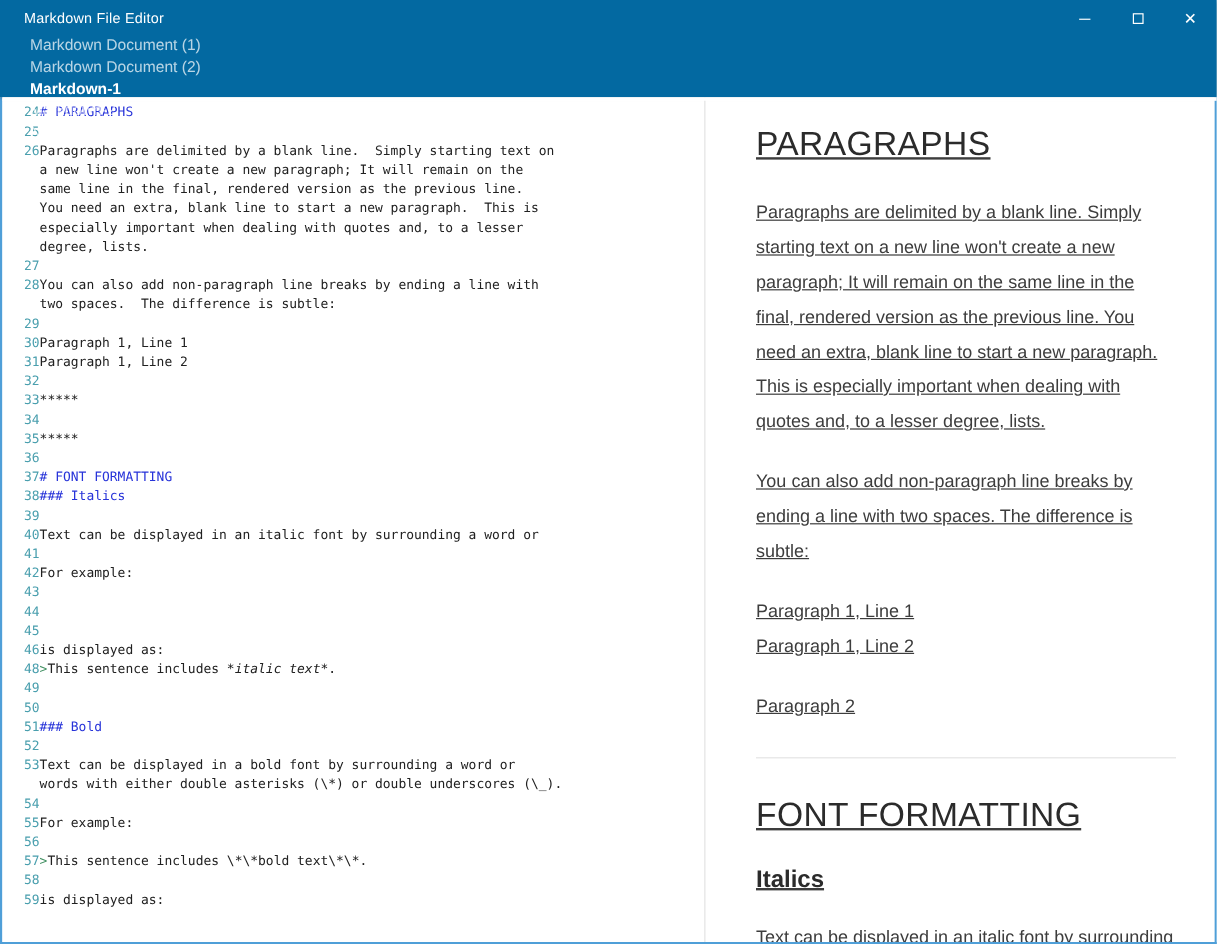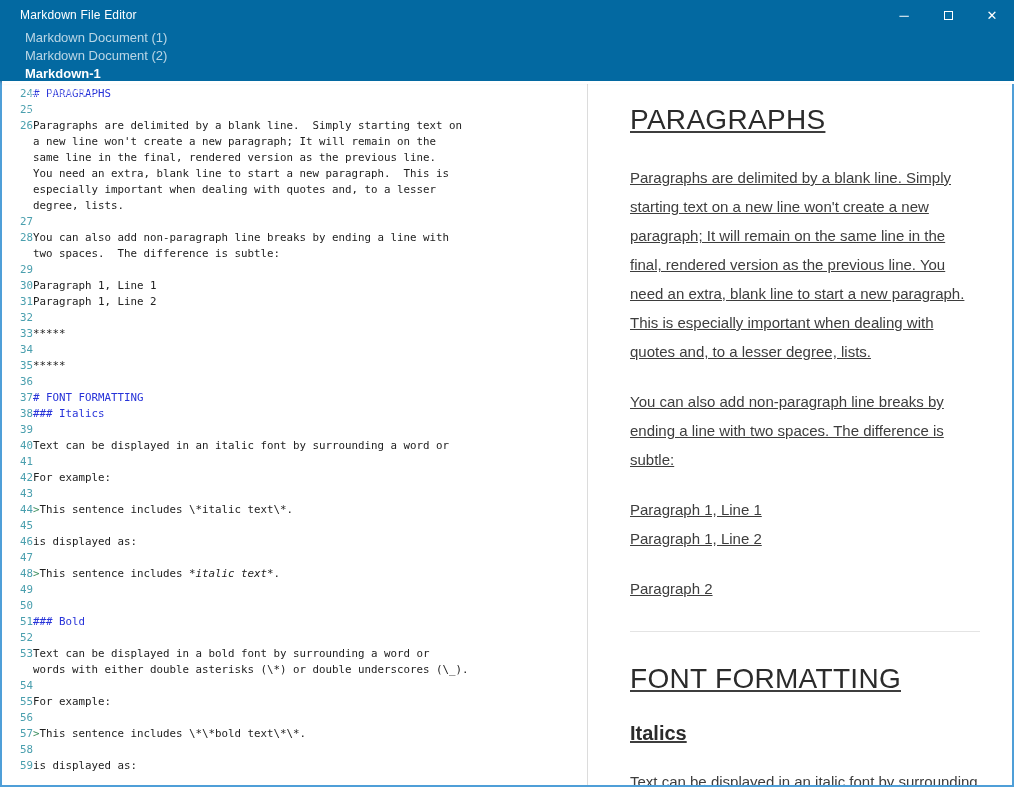--- a/index.html
+++ b/index.html
@@ -201,33 +201,28 @@
           <div class="row">
             <span class="ln">42</span>
             <span class="code">For example:</span>
           </div>
           <div class="row">
             <span class="ln">43</span>
             <span class="code"></span>
           </div>
           <div class="row">
             <span class="ln">44</span>
-            <span class="code"><span class="q">&gt;</span><span>This sentence includes \*italic text\*.</span></span>
           </div>
           <div class="row">
             <span class="ln">45</span>
             <span class="code"></span>
           </div>
           <div class="row">
             <span class="ln">46</span>
             <span class="code">is displayed as:</span>
-          </div>
-          <div class="row">
-            <span class="ln">47</span>
-            <span class="code"></span>
           </div>
           <div class="row">
             <span class="ln">48</span>
             <span class="code"><span class="q">&gt;</span><span>This sentence includes </span><span class="it">*italic text*</span><span>.</span></span>
           </div>
           <div class="row">
             <span class="ln">49</span>
             <span class="code"></span>
           </div>
           <div class="row">

